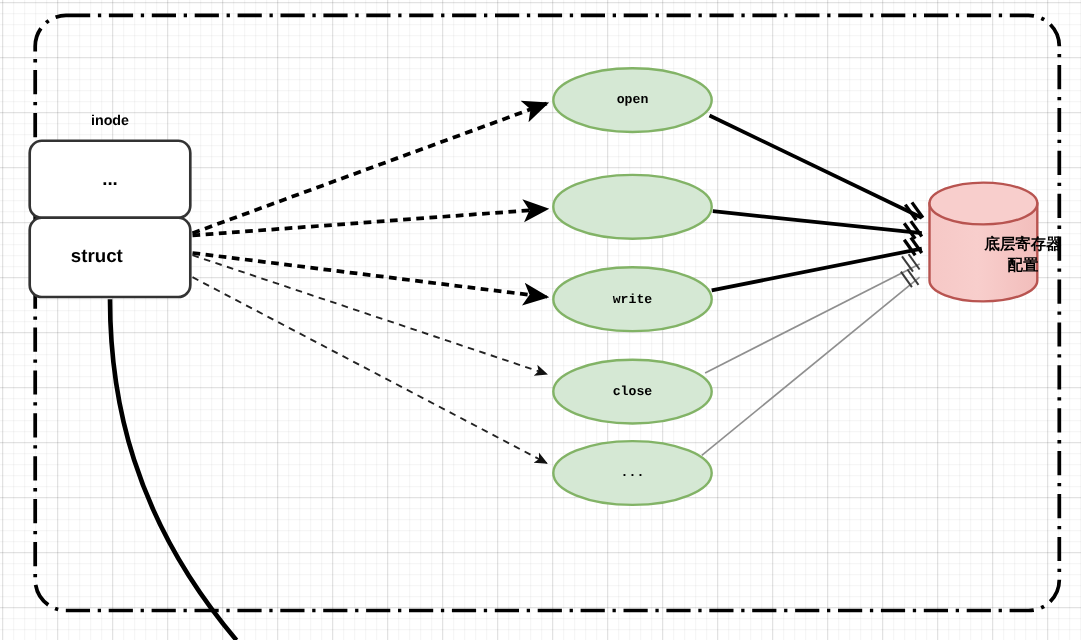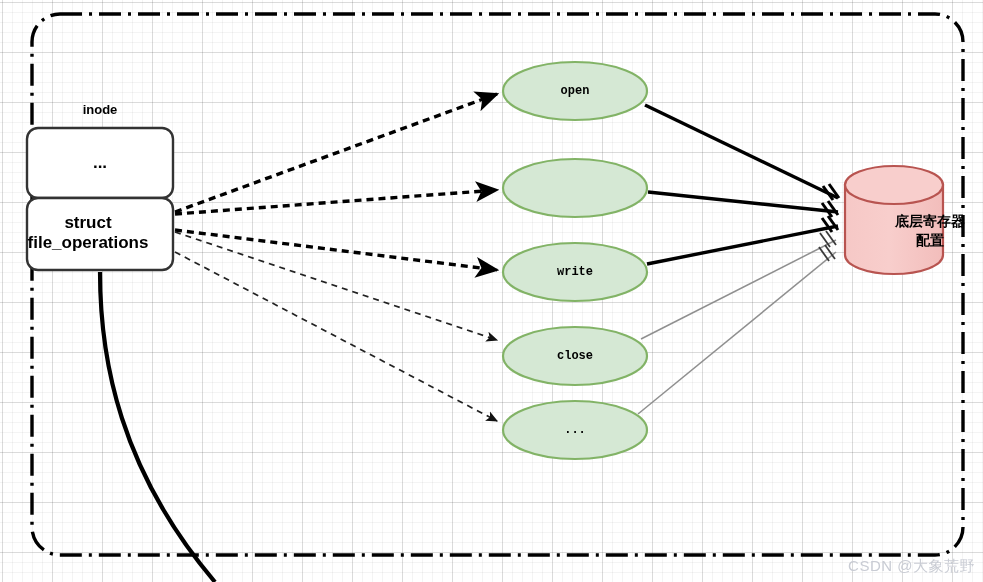--- a/index.html
+++ b/index.html
@@ -166,28 +166,26 @@
       <ellipse cx="894" cy="185" rx="49" ry="19" fill="#f8cecc" stroke="#b85450" stroke-width="2.2"></ellipse>
     </g>
   </svg>
 
   <div class="node-text" id="inode-label">inode</div>
 
   <div class="node-text ibox-text" id="inode-top-text">...</div>
 
   <div class="node-text ibox-text" id="inode-bottom-text" style="flex-direction:column;">
     <span>struct</span>
-    <span>file_operations</span>
   </div>
 
   <div class="node-text ell-text" style="left:503px; top:72px; width:144px; height:38px;">open</div>
   <div class="node-text ell-text" style="left:503px; top:337px; width:144px; height:38px;">close</div>
   <div class="node-text ell-text" style="left:503px; top:253px; width:144px; height:38px;">write</div>
   <div class="node-text ell-text" style="left:503px; top:411px; width:144px; height:38px;">...</div>
 
   <div class="node-text" id="cyl-text">
     <span>底层寄存器</span>
     <span>配置</span>
   </div>
 
 
-  <div id="watermark">CSDN @大象荒野</div>
 </div>
 
 </body></html>

